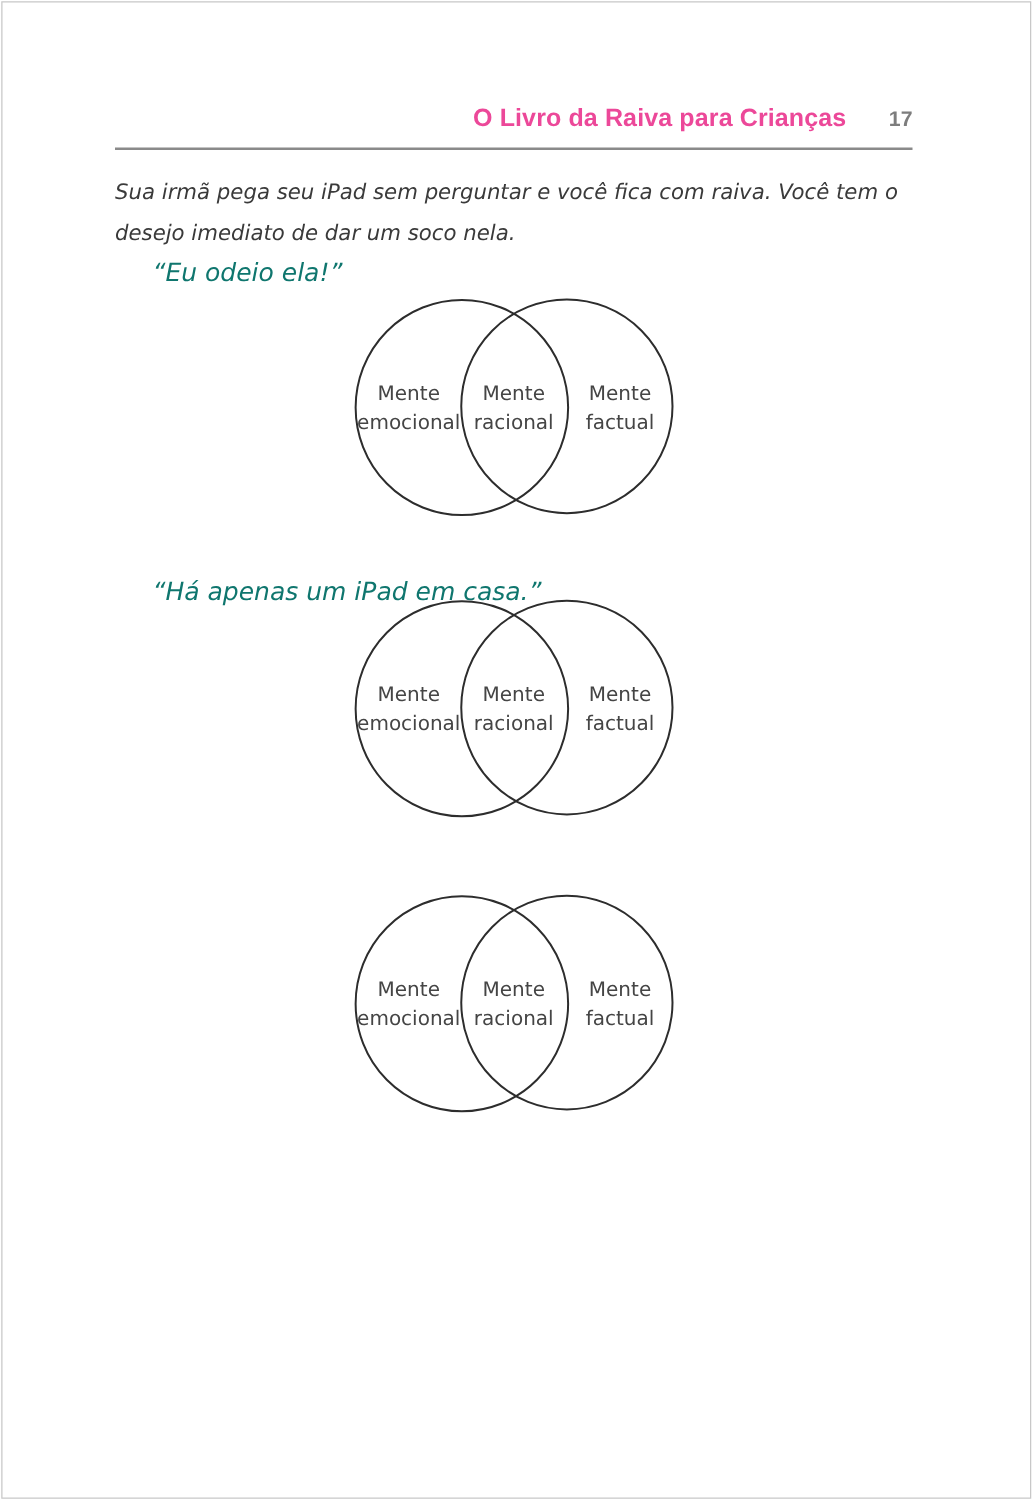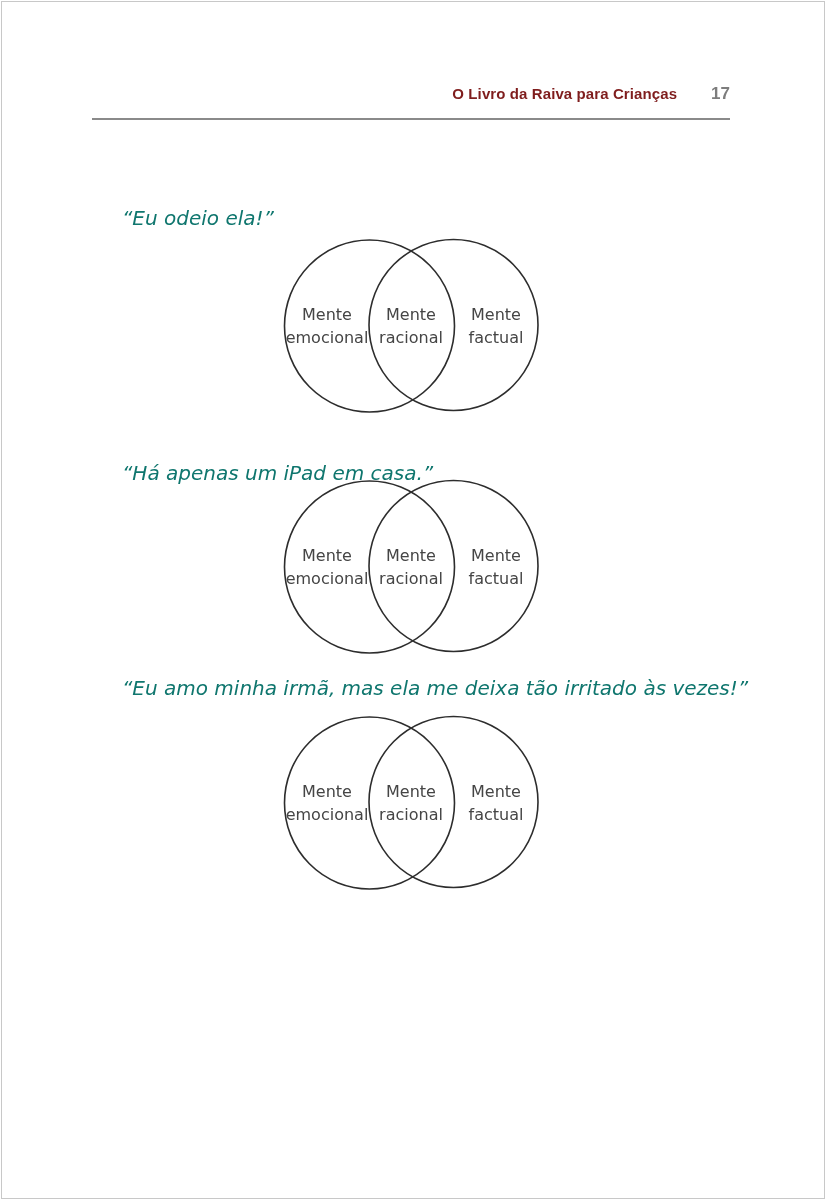--- a/index.html
+++ b/index.html
@@ -23,22 +23,22 @@
     top: 84px;
     width: 638px;
     display: flex;
     justify-content: flex-end;
     align-items: baseline;
     gap: 34px;
   }
   .book-title {
     font-family: "Liberation Sans", sans-serif;
     font-weight: 700;
-    font-size: 15px;
-    color: #7f1d1d;
+    font-size: 20px;
+    color: #ec4899;
     letter-spacing: 0.1px;
   }
   .page-number {
     font-family: "Liberation Sans", sans-serif;
     font-weight: 700;
     font-size: 17px;
     color: #7d7d7d;
   }
   .header-rule {
     position: absolute;
@@ -100,20 +100,24 @@
 
 <div class="page">
   <div class="page-frame"></div>
 
   <div class="page-header">
     <span class="book-title">O Livro da Raiva para Crianças</span>
     <span class="page-number">17</span>
   </div>
   <div class="header-rule"></div>
 
+  <div class="intro">
+    <span>Sua irmã pega seu iPad sem perguntar e você fica com raiva. Você tem o</span>
+    <span>desejo imediato de dar um soco nela.</span>
+  </div>
 
   <p class="quote quote-1">“Eu odeio ela!”</p>
   <div class="venn venn-1">
     <svg width="262" height="178" viewBox="0 0 262 178">
       <ellipse cx="87.5" cy="89" rx="85" ry="86" fill="none" stroke="#2d2d2d" stroke-width="1.6"></ellipse>
       <ellipse cx="171.5" cy="88" rx="84.5" ry="85.5" fill="none" stroke="#2d2d2d" stroke-width="1.6"></ellipse>
     </svg>
     <div class="vlabel vlabel-left">
       <span>Mente</span>
       <span>emocional</span>
@@ -141,21 +145,20 @@
     <div class="vlabel vlabel-center">
       <span>Mente</span>
       <span>racional</span>
     </div>
     <div class="vlabel vlabel-right">
       <span>Mente</span>
       <span>factual</span>
     </div>
   </div>
 
-  <p class="quote quote-3">“Eu amo minha irmã, mas ela me deixa tão irritado às vezes!”</p>
   <div class="venn venn-3">
     <svg width="262" height="178" viewBox="0 0 262 178">
       <ellipse cx="87.5" cy="89" rx="85" ry="86" fill="none" stroke="#2d2d2d" stroke-width="1.6"></ellipse>
       <ellipse cx="171.5" cy="88" rx="84.5" ry="85.5" fill="none" stroke="#2d2d2d" stroke-width="1.6"></ellipse>
     </svg>
     <div class="vlabel vlabel-left">
       <span>Mente</span>
       <span>emocional</span>
     </div>
     <div class="vlabel vlabel-center">

